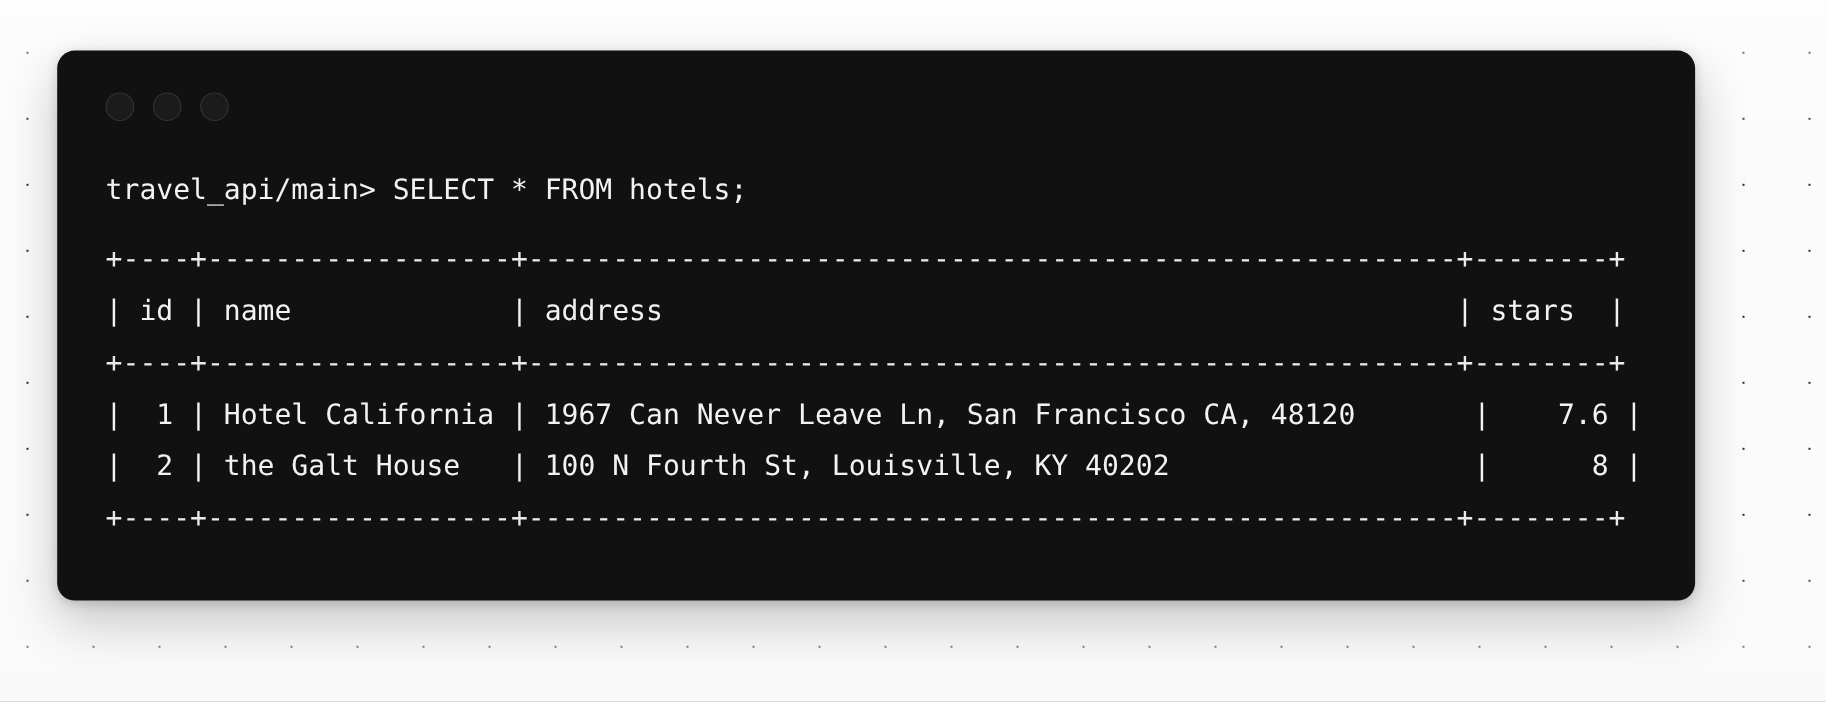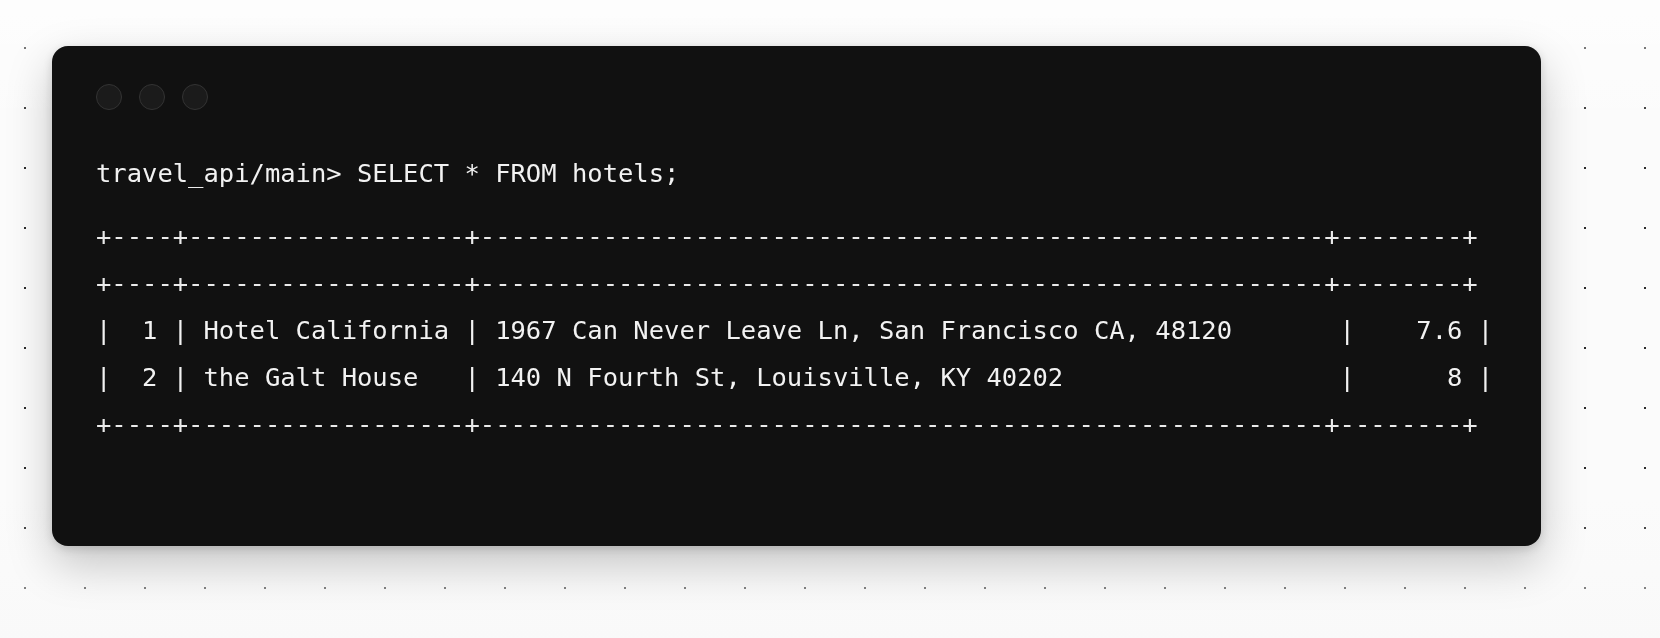--- a/index.html
+++ b/index.html
@@ -108,19 +108,20 @@
       <span class="dot"></span>
       <span class="dot"></span>
       <span class="dot"></span>
     </div>
   </div>
 
   <div class="terminal-body">
     <div class="term-line">travel_api/main&gt; SELECT * FROM hotels;</div>
     <div class="term-line blank"></div>
     <div class="term-line rule">+----+------------------+-------------------------------------------------------+--------+</div>
+    <div class="term-line">| id | name             | address                                               | stars  |</div>
     <div class="term-line rule">+----+------------------+-------------------------------------------------------+--------+</div>
     <div class="term-line">|  1 | Hotel California | 1967 Can Never Leave Ln, San Francisco CA, 48120       |    7.6 |</div>
-    <div class="term-line">|  2 | the Galt House   | 140 N Fourth St, Louisville, KY 40202                  |      8 |</div>
+    <div class="term-line">|  2 | the Galt House   | 100 N Fourth St, Louisville, KY 40202                  |      8 |</div>
     <div class="term-line rule">+----+------------------+-------------------------------------------------------+--------+</div>
   </div>
 
 </div>
 
 </body></html>

